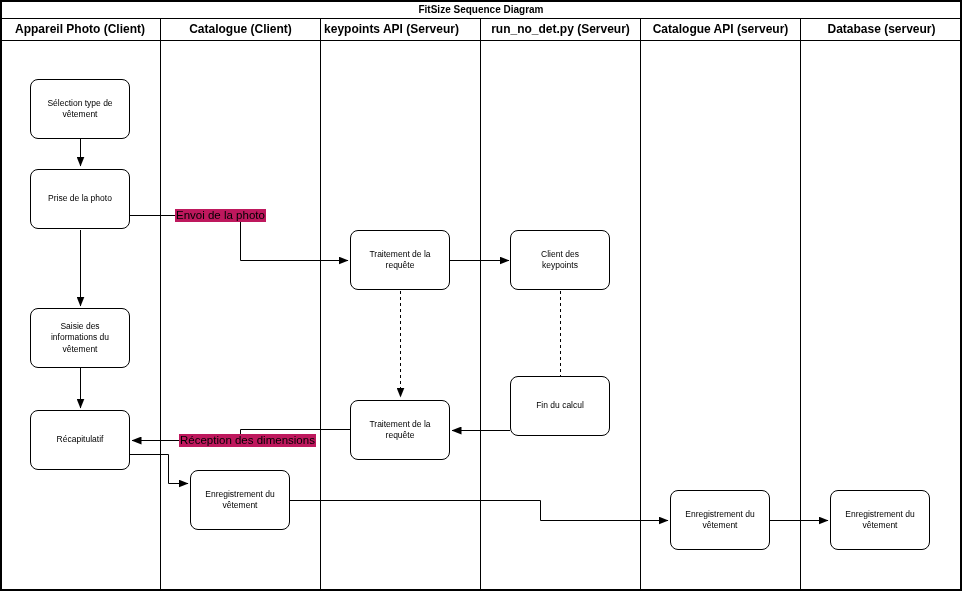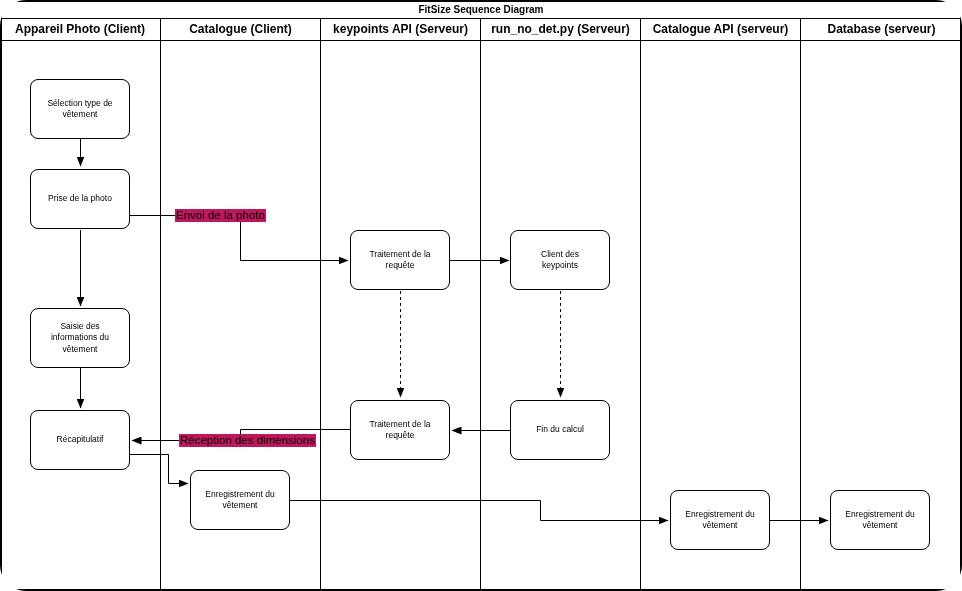--- a/index.html
+++ b/index.html
@@ -4,21 +4,20 @@
 <style>
   html, body { margin: 0; padding: 0; background: #ffffff; }
   .canvas {
     position: relative;
     width: 962px;
     height: 591px;
     background: #ffffff;
     font-family: "Liberation Sans", "DejaVu Sans", sans-serif;
     color: #000000;
     overflow: hidden;
-    border-radius: 26px;
   }
   svg.connector-layer {
     position: absolute;
     left: 0; top: 0;
     width: 962px; height: 591px;
   }
   .title-bar {
     position: absolute;
     left: 0; top: 0;
     width: 962px; height: 18px;
@@ -98,33 +97,33 @@
     <path d="M770 520.5 H828" fill="none" stroke="#000000" stroke-width="1" marker-end="url(#arrow)"></path>
 
     <path d="M400.5 291 V397" fill="none" stroke="#000000" stroke-width="1" stroke-dasharray="3 3" marker-end="url(#arrow)"></path>
     <path d="M560.5 291 V397" fill="none" stroke="#000000" stroke-width="1" stroke-dasharray="3 3" marker-end="url(#arrow)"></path>
   </svg>
 
   <div class="title-bar">FitSize Sequence Diagram</div>
 
   <div class="lane-header" style="left:0; width:160px;">Appareil Photo (Client)</div>
   <div class="lane-header" style="left:161px; width:159px;">Catalogue (Client)</div>
-  <div class="lane-header" style="left:321px; width:159px;">keypoints API (Serveur)</div>
+  <div class="lane-header" style="left:312px; width:159px;">keypoints API (Serveur)</div>
   <div class="lane-header" style="left:481px; width:159px;">run_no_det.py (Serveur)</div>
   <div class="lane-header" style="left:641px; width:159px;">Catalogue API (serveur)</div>
   <div class="lane-header" style="left:801px; width:161px;">Database (serveur)</div>
 
   <div class="node" style="left:30px; top:79px;">Sélection type de vêtement</div>
   <div class="node" style="left:30px; top:169px;">Prise de la photo</div>
   <div class="node" style="left:30px; top:308px;">Saisie des informations du vêtement</div>
   <div class="node" style="left:30px; top:410px;">Récapitulatif</div>
   <div class="node" style="left:190px; top:470px;">Enregistrement du vêtement</div>
   <div class="node" style="left:350px; top:230px;">Traitement de la requête</div>
   <div class="node" style="left:350px; top:400px;">Traitement de la requête</div>
   <div class="node" style="left:510px; top:230px;">Client des keypoints</div>
-  <div class="node" style="left:510px; top:400px;">Fin du calcul</div>
+  <div class="node" style="left:510px; top:376px;">Fin du calcul</div>
   <div class="node" style="left:670px; top:490px;">Enregistrement du vêtement</div>
   <div class="node" style="left:830px; top:490px;">Enregistrement du vêtement</div>
 
   <div class="msg-label" style="left:175px; top:209px;">Envoi de la photo</div>
   <div class="msg-label" style="left:179px; top:434px;">Réception des dimensions</div>
 
 </div>
 
 </body></html>

